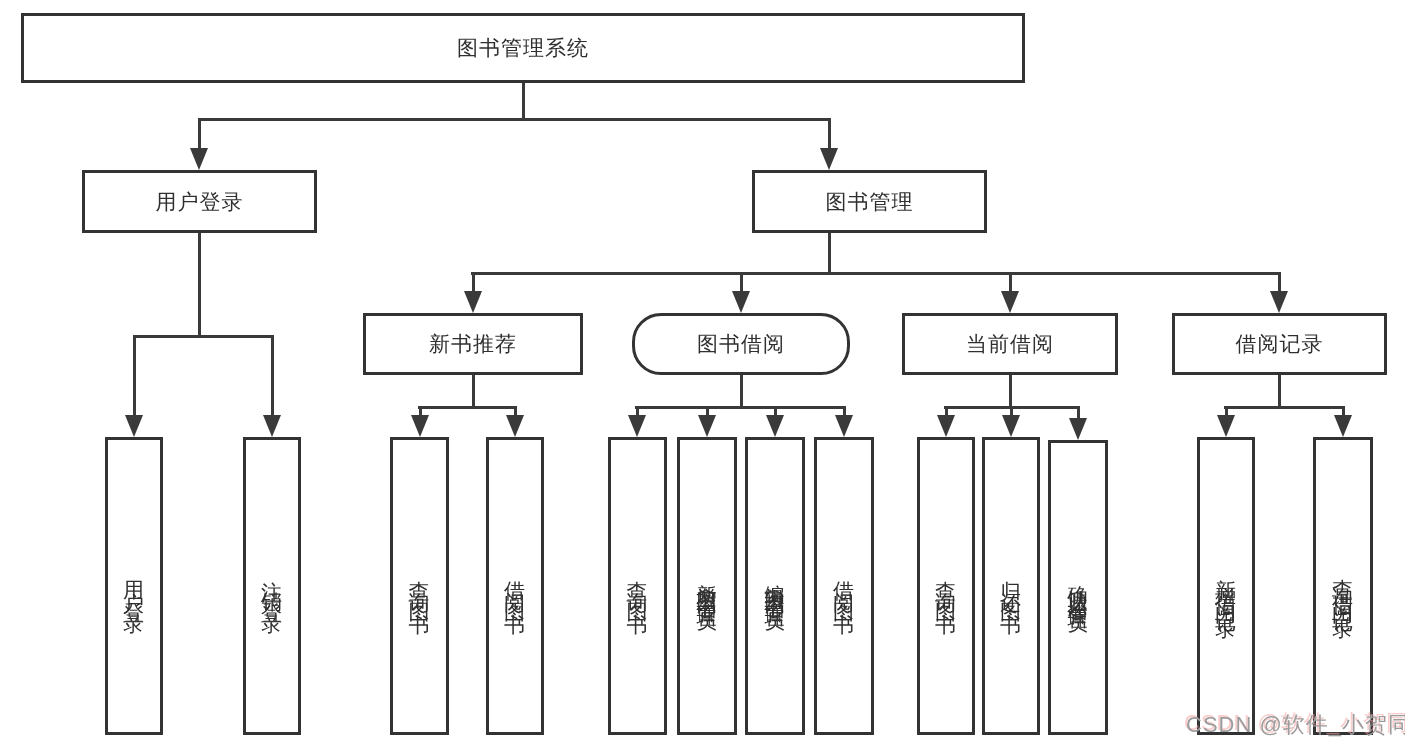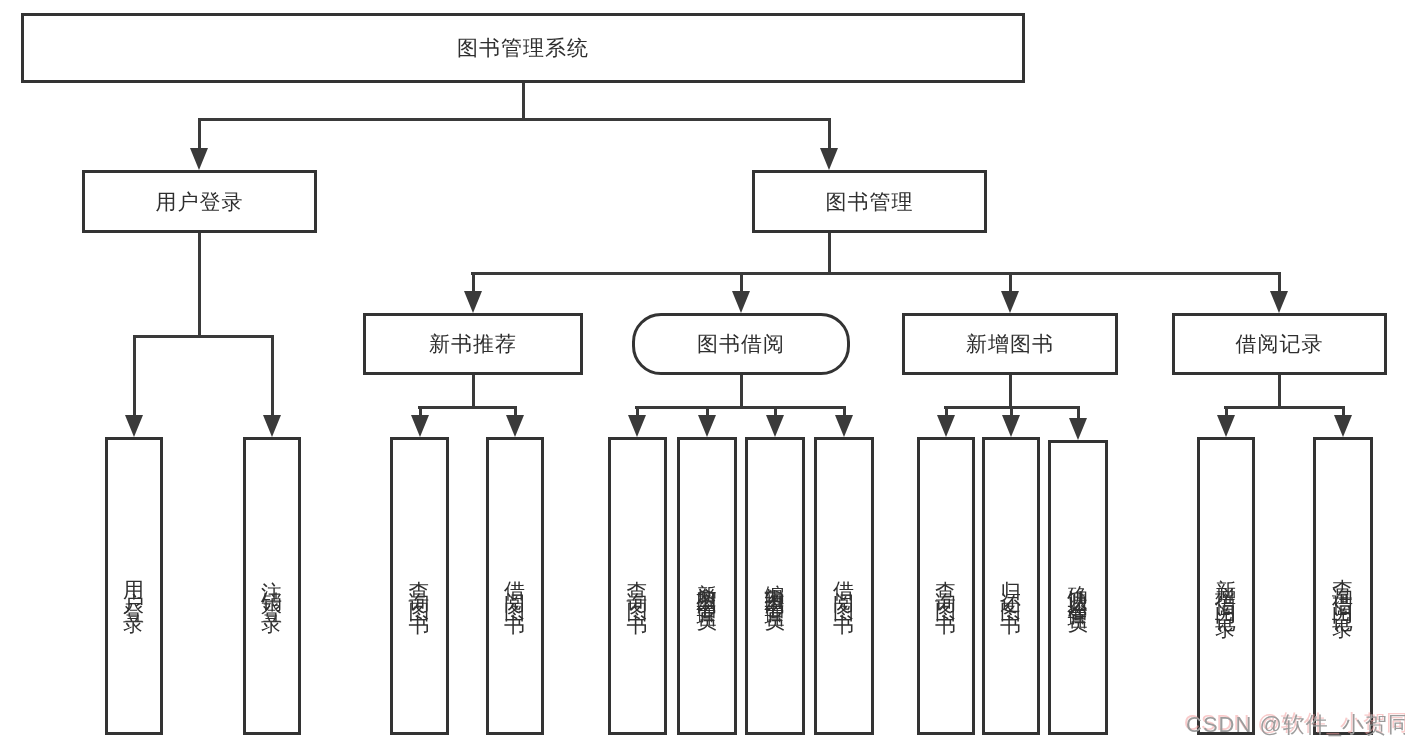--- a/index.html
+++ b/index.html
@@ -36,21 +36,21 @@
 
 <div class="canvas">
 
   <div class="box" style="left:21px;top:13px;width:1004px;height:70px;">图书管理系统</div>
 
   <div class="box" style="left:82px;top:170px;width:235px;height:63px;">用户登录</div>
   <div class="box" style="left:752px;top:170px;width:235px;height:63px;">图书管理</div>
 
   <div class="box" style="left:363px;top:313px;width:220px;height:62px;">新书推荐</div>
   <div class="box" style="left:632px;top:313px;width:218px;height:62px;border-radius:29px;">图书借阅</div>
-  <div class="box" style="left:902px;top:313px;width:216px;height:62px;">新增图书</div>
+  <div class="box" style="left:902px;top:313px;width:216px;height:62px;">当前借阅</div>
   <div class="box" style="left:1172px;top:313px;width:215px;height:62px;">借阅记录</div>
 
   <div class="box leaf" style="left:105px;top:437px;width:58px;height:298px;">
     <span class="vt">用户登录</span>
   </div>
   <div class="box leaf" style="left:243px;top:437px;width:58px;height:298px;">
     <span class="vt">注销登录</span>
   </div>
 
   <div class="box leaf" style="left:390px;top:437px;width:59px;height:298px;">

